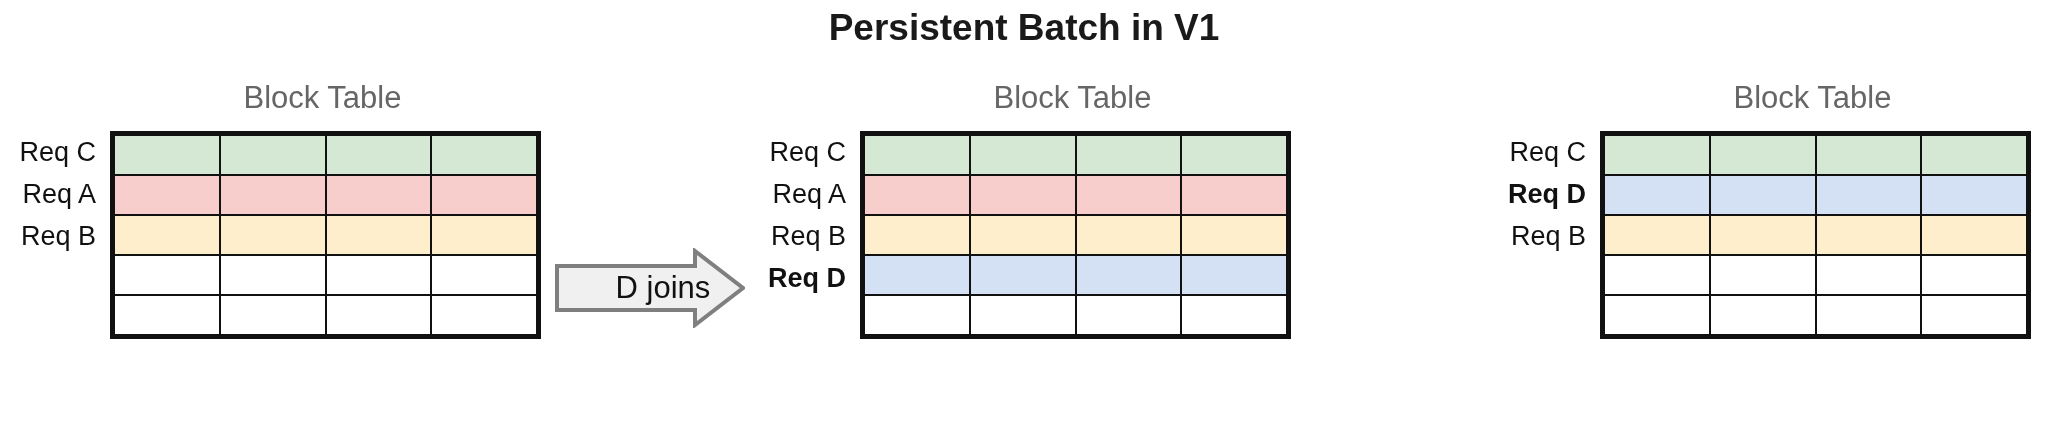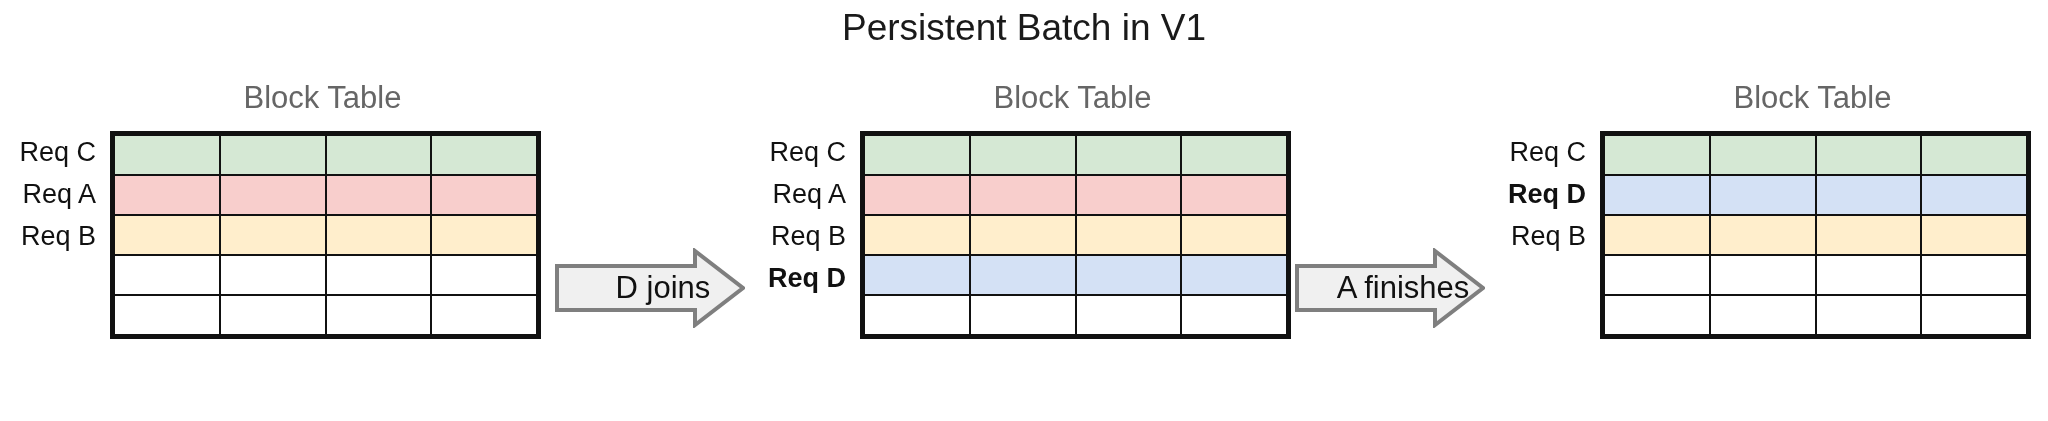--- a/index.html
+++ b/index.html
@@ -10,21 +10,21 @@
     overflow:hidden;
     position:relative;
   }
   .page-title{
     position:absolute;
     top:4px;left:0;width:2048px;
     text-align:center;
     font-size:37px;
     line-height:48px;
     color:#1a1a1a;
-    font-weight:400;
+    font-weight:700;
     letter-spacing:0px;
   }
   .stage{
     position:absolute;
     top:78px;left:0;width:2048px;height:343px;
   }
   
   .panel{
     position:absolute;
     top:0;
@@ -200,26 +200,20 @@
             <td style="background: rgb(255, 255, 255);"></td>
             <td style="background: rgb(255, 255, 255);"></td>
             <td style="background: rgb(255, 255, 255);"></td>
             <td style="background: rgb(255, 255, 255);"></td>
           </tr>
         </tbody>
       </table>
     </div>
   </div>
 
-  <div class="arrow" id="arrow-2" style="left:1295px;top:170px;width:190px;">
-    <svg width="190" height="80" viewBox="0 0 190 80">
-      <polygon points="2,18 140,18 140,3 188,40 140,77 140,62 2,62" fill="#f0f0f0" stroke="#7f7f7f" stroke-width="4" stroke-linejoin="miter"></polygon>
-    </svg>
-    <div class="arrow-label">A finishes</div>
-  </div>
 
   <div class="panel" id="panel-3" style="left:1600px;">
     <div class="panel-title">Block Table</div>
     <div class="rowlabels" style="left:-150px;">
       <div class="rowlabel">Req C</div>
       <div class="rowlabel bold">Req D</div>
       <div class="rowlabel">Req B</div>
       <div class="rowlabel blank"></div>
       <div class="rowlabel blank"></div>
     </div>

